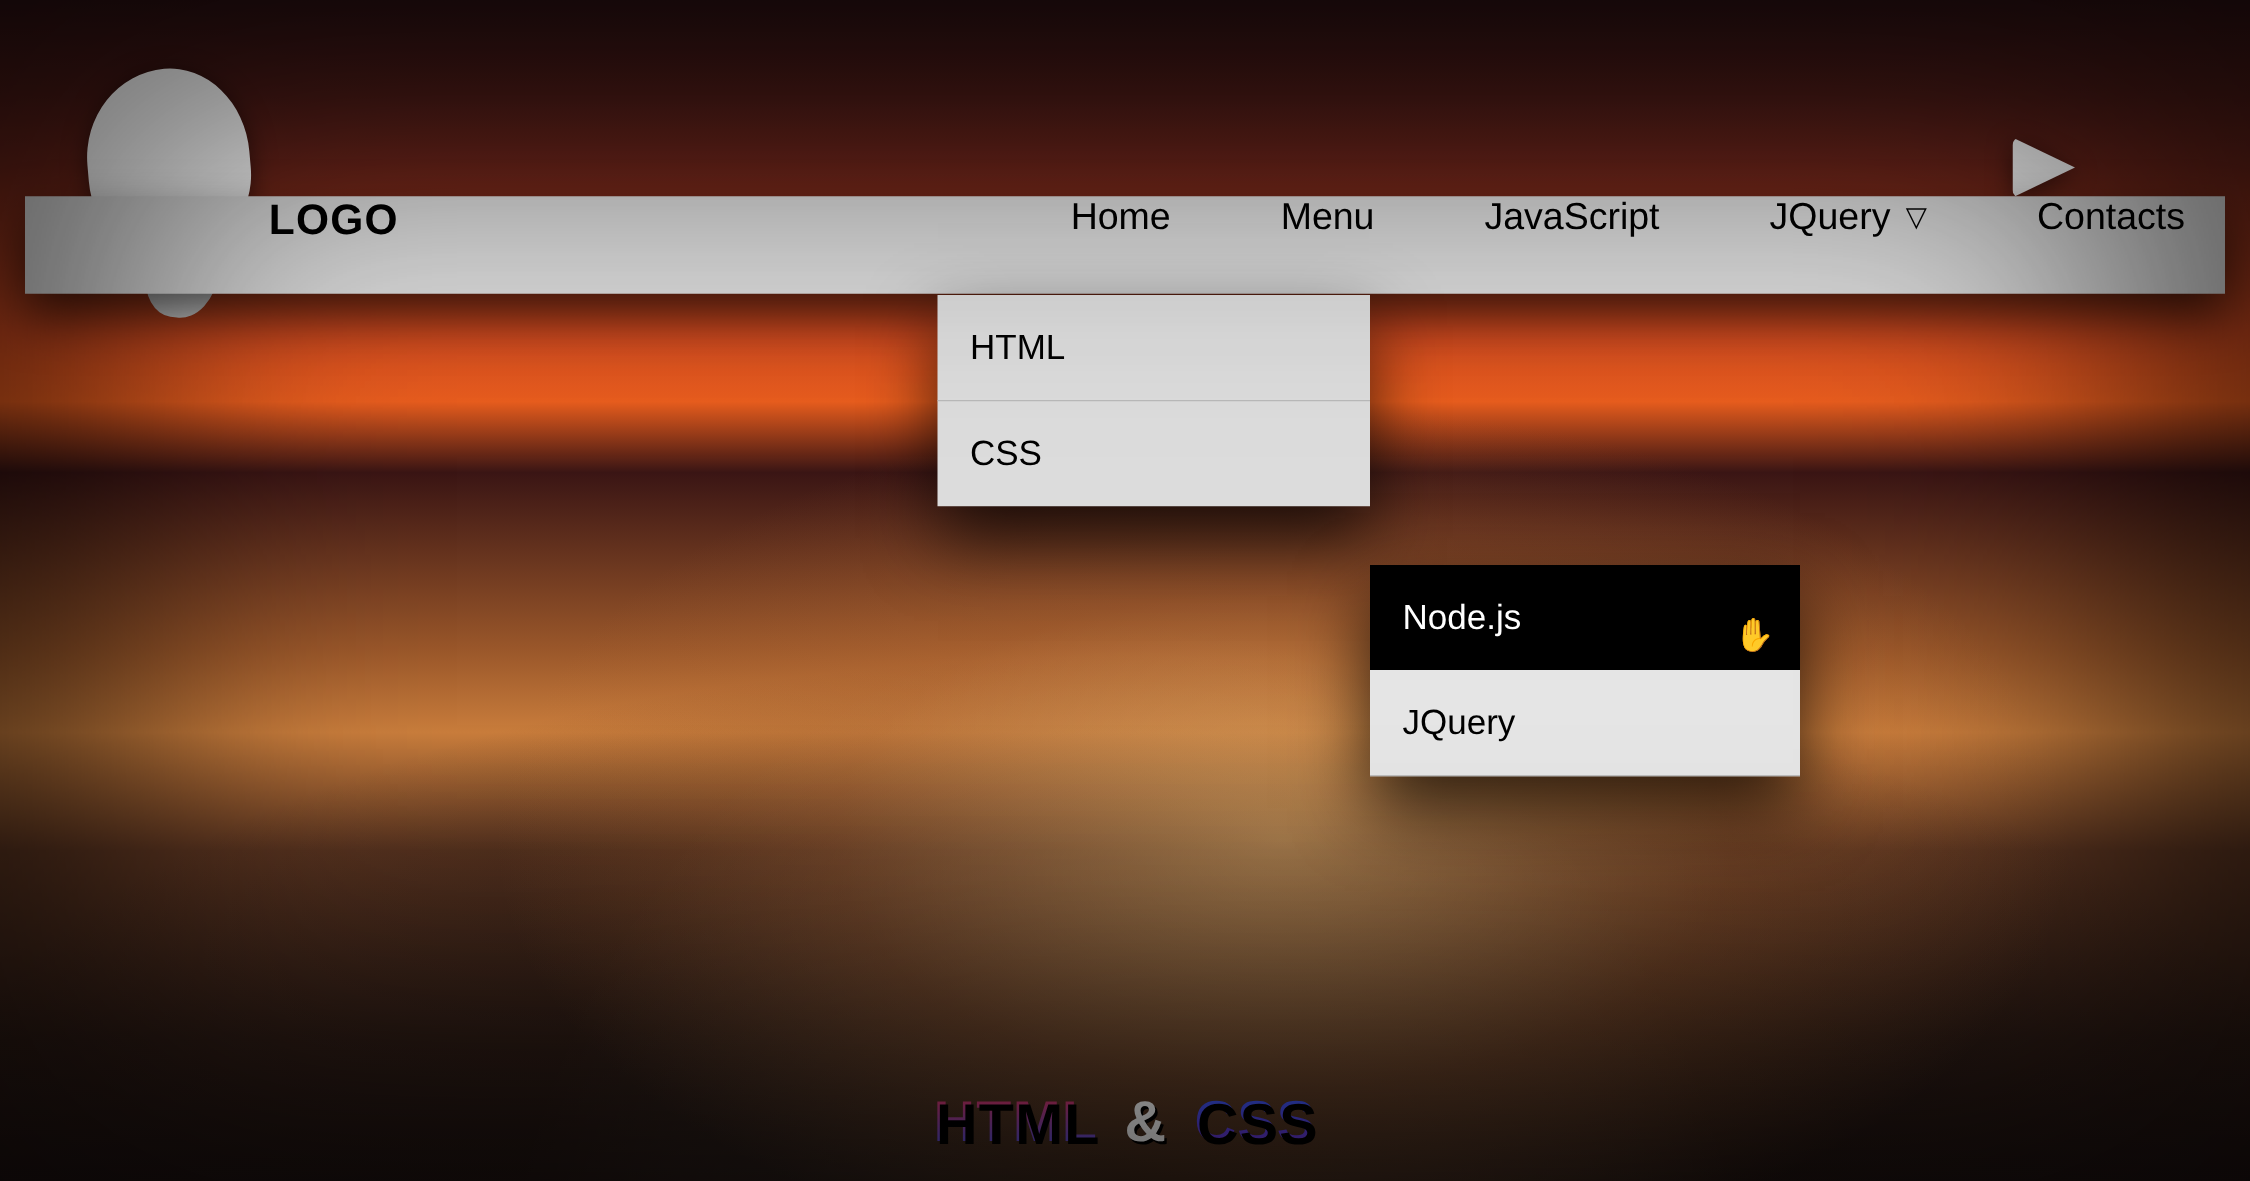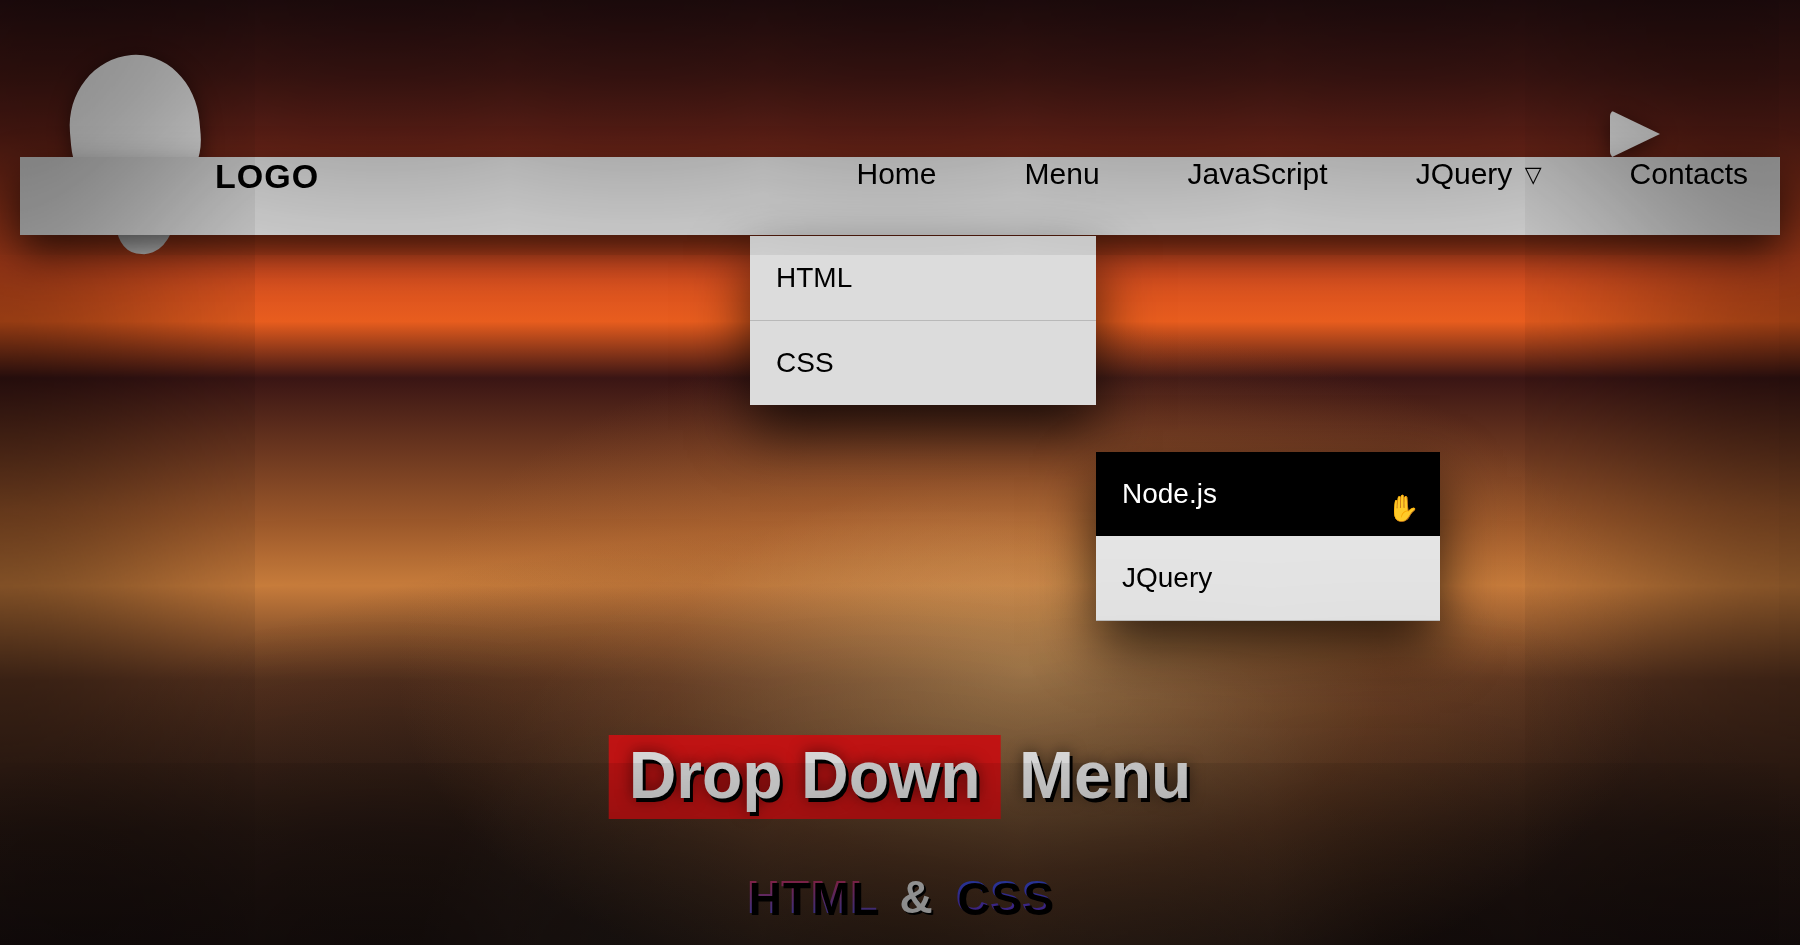--- a/index.html
+++ b/index.html
@@ -117,23 +117,20 @@
   </div>
 
   <div class="flyout">
     <div class="fitem dark">
       <span>Node.js</span>
       <span class="cursor">✋</span>
     </div>
     <div class="fitem light"><span>JQuery</span></div>
   </div>
 
-  <div class="title">
-    <span class="hl">Drop Down</span><span> Menu</span>
-  </div>
   <div class="sub">
     <span class="a">HTML</span>
     <span class="amp">&amp;</span>
     <span class="b">CSS</span>
   </div>
 
   <div class="vignette"></div>
 </div>
 
 </body></html>

